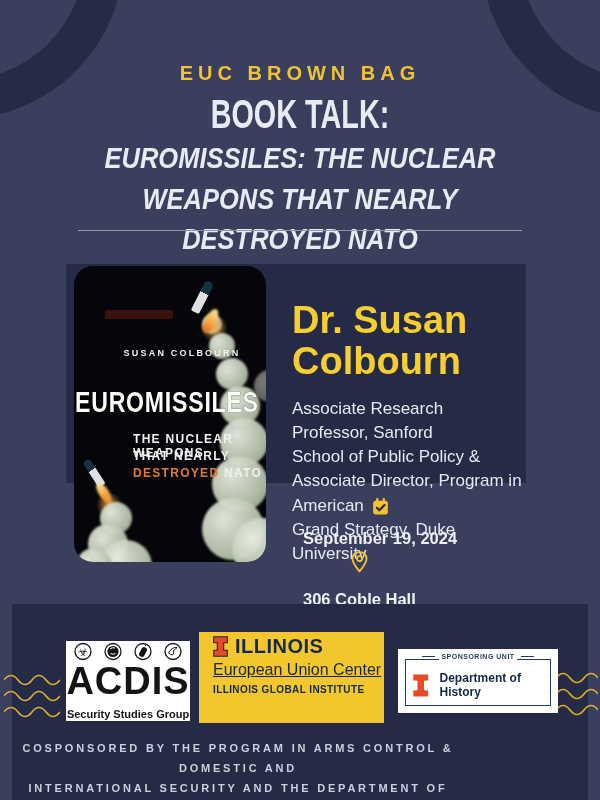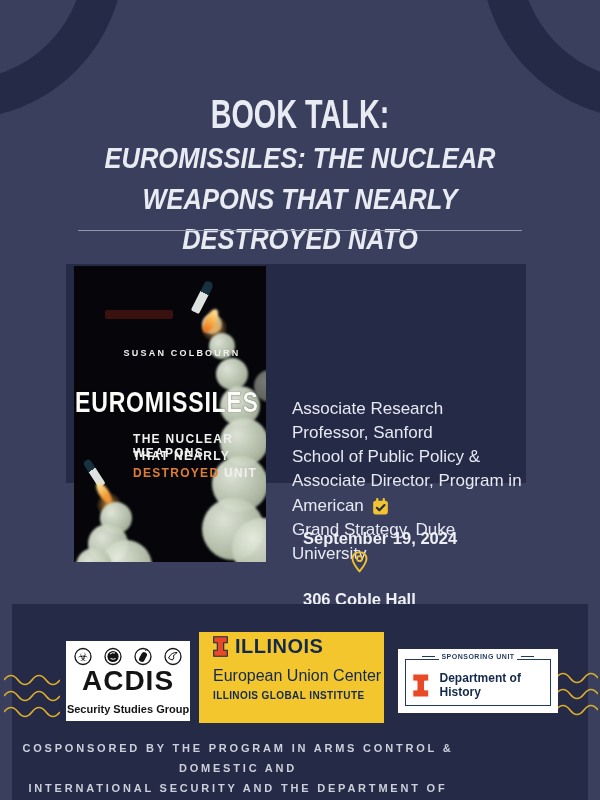--- a/index.html
+++ b/index.html
@@ -19,21 +19,21 @@
     color:#e9ebf2; font-size:40px; font-weight:700; transform:scaleX(0.72);}
   .maintitle{position:absolute; left:0; top:138px; width:600px; text-align:center;
     color:#e9ebf2; font-size:30px; font-weight:700; font-style:italic; line-height:1.35;
     transform:scaleX(0.85); white-space:pre-line;}
   .divider{position:absolute; left:78px; top:230px; width:444px; height:1px; background:#9098ad;}
 
   
   .info-panel{position:absolute; left:66px; top:264px; width:460px; height:219px; background:#252a46;}
 
   
-  .cover{position:absolute; left:74px; top:266px; width:192px; height:296px; background:#06060a; overflow:hidden;}
+  .cover{position:absolute; left:74px; top:266px; width:192px; height:296px; background:#06060a; overflow:hidden;border-radius:19px;}
   .blob{position:absolute; border-radius:50%;}
   .smoke{background:radial-gradient(circle at 35% 35%, #e9eee1, #b7c2ac 62%, #8a977f); opacity:.95; filter:blur(1px);}
   .smoke.dim{opacity:.5;}
   .glow{background:radial-gradient(circle, rgba(246,170,72,.85), rgba(246,170,72,0) 70%);}
   .rocket{position:absolute; border-radius:5px 5px 2px 2px;
     background:linear-gradient(to bottom, #16323e 0 38%, #dde1df 38%);}
   .flame{position:absolute; border-radius:50%; filter:blur(1px);
     background:linear-gradient(to bottom, #ffe9a8, #f6a93f 55%, #e4661d);}
   .redsmudge{position:absolute; left:31px; top:44px; width:68px; height:9px; background:#431410; opacity:.85; filter:blur(.6px); border-radius:2px;}
   .cover-author{position:absolute; left:0; top:82px; width:192px; text-align:center; padding-left:24px; box-sizing:border-box;
@@ -58,27 +58,27 @@
   .evicon{display:block;}
 
   
   .bottom-panel{position:absolute; left:12px; top:604px; width:576px; height:196px; background:#252a46;}
   .waves{position:absolute;}
   .waves.left{left:4px; top:674px;}
   .waves.right{left:556px; top:670px;}
 
   .acdis-box{position:absolute; left:66px; top:641px; width:124px; height:80px; background:#ffffff;
     display:flex; flex-direction:column; align-items:center; justify-content:center;}
-  .acdis-name{color:#141414; font-size:28px; font-weight:600; letter-spacing:1px; line-height:1; margin-top:1px;}
+  .acdis-name{color:#141414; font-size:38px; font-weight:600; letter-spacing:1px; line-height:1; margin-top:1px;}
   .acdis-tag{color:#141414; font-size:11px; font-weight:600; margin-top:8px;}
 
   .euc-box{position:absolute; left:199px; top:632px; width:185px; height:91px; background:#f2c62c; box-sizing:border-box; padding:3px 0 0 14px;}
   .euc-row1{display:flex; align-items:center; gap:7px;}
   .euc-brand{color:#13294b; font-size:20px; font-weight:700; letter-spacing:.5px;}
-  .euc-center{color:#13294b; font-size:16px; margin-top:9px;}
+  .euc-center{color:#13294b; font-size:16px; margin-top:3px;text-decoration:underline;}
   .euc-inst{color:#13294b; font-size:10px; font-weight:700; letter-spacing:.4px; margin-top:5px;}
 
   .hist-box{position:absolute; left:398px; top:649px; width:160px; height:64px; background:#ffffff;}
   .hist-frame{position:absolute; left:7px; top:10px; right:7px; bottom:7px; border:1.5px solid #1f3a5f;}
   .hist-label{position:absolute; left:0; top:4px; width:100%; display:flex; align-items:center; justify-content:center; gap:4px;}
   .hist-label span{color:#1f3a5f; font-size:7px; font-weight:700; letter-spacing:.5px; background:#ffffff; padding:0 2px;}
   .hist-label i{display:block; width:13px; height:1.5px; background:#1f3a5f;}
   .hist-content{position:absolute; left:14px; top:22px; right:8px; display:flex; align-items:center; gap:10px;}
   .hist-name{color:#13294b; font-size:12px; font-weight:700;}
 
@@ -86,20 +86,21 @@
     color:#ccd0dc; font-size:11px; font-weight:600; letter-spacing:2.8px; line-height:1.8; white-space:pre-line;}
 </style>
 </head>
 <body>
 
 <div class="poster">
 
   <div class="ring tl"></div>
   <div class="ring tr"></div>
 
+  <div class="eyebrow">EUC BROWN BAG</div>
   <div class="booktalk">BOOK TALK:</div>
   <div class="maintitle">EUROMISSILES: THE NUCLEAR WEAPONS THAT NEARLY
 DESTROYED NATO</div>
   <div class="divider"></div>
 
   <div class="info-panel"></div>
 
   <div class="cover">
 
     <div class="blob smoke dim" style="left:180px; top:104px; width:32px; height:32px;"></div>
@@ -121,23 +122,24 @@
     <div class="blob smoke" style="left:26px; top:236px; width:32px; height:32px;"></div>
     <div class="blob smoke" style="left:14px; top:258px; width:40px; height:40px;"></div>
     <div class="blob smoke" style="left:26px; top:274px; width:52px; height:52px;"></div>
     <div class="blob smoke" style="left:2px; top:282px; width:36px; height:36px;"></div>
 
     <div class="redsmudge"></div>
     <div class="cover-author">SUSAN COLBOURN</div>
     <div class="cover-title">EUROMISSILES</div>
     <div class="cover-sub cs1">THE NUCLEAR WEAPONS</div>
     <div class="cover-sub cs2">THAT NEARLY</div>
-    <div class="cover-sub cs3"><span class="orange-word">DESTROYED</span> <span>UNIT</span></div>
-  </div>
-
+    <div class="cover-sub cs3"><span class="orange-word">DESTROYED</span> <span>NATO</span></div>
+  </div>
+
+  <div class="speaker-name">Dr. Susan Colbourn</div>
   <div class="speaker-bio">Associate Research Professor, Sanford
 School of Public Policy &amp;
 Associate Director, Program in American
 Grand Strategy, Duke University</div>
 
   <div class="event-row er1">
     <svg class="evicon" width="21" height="21" viewBox="0 0 20 20">
       <rect x="3" y="4.5" width="14" height="13" rx="2.5" fill="#f2c230"></rect>
       <rect x="5.8" y="1.8" width="2.2" height="4" rx="1" fill="#f2c230"></rect>
       <rect x="12" y="1.8" width="2.2" height="4" rx="1" fill="#f2c230"></rect>

